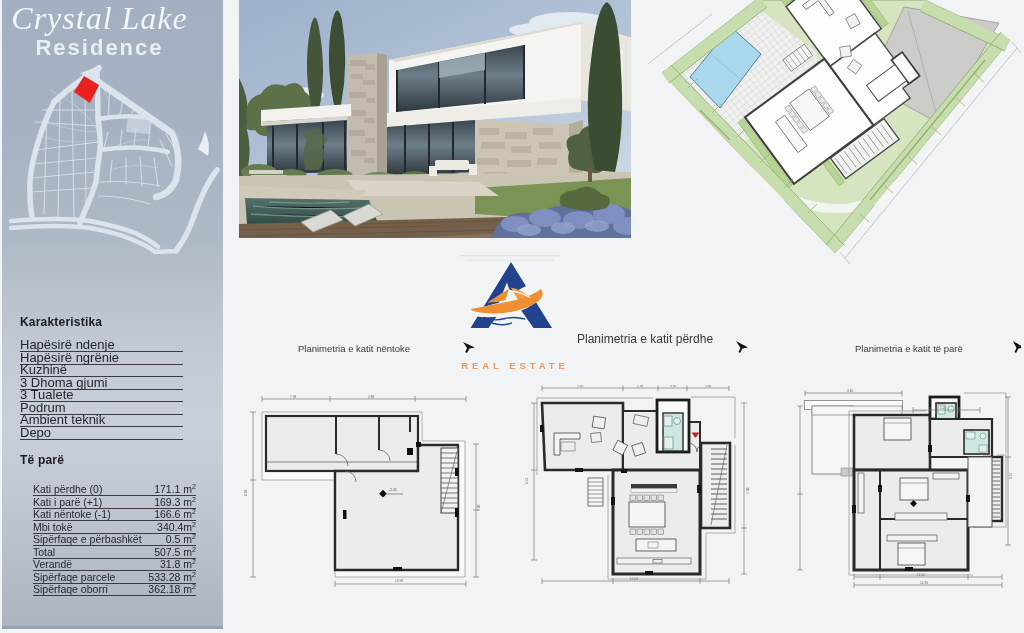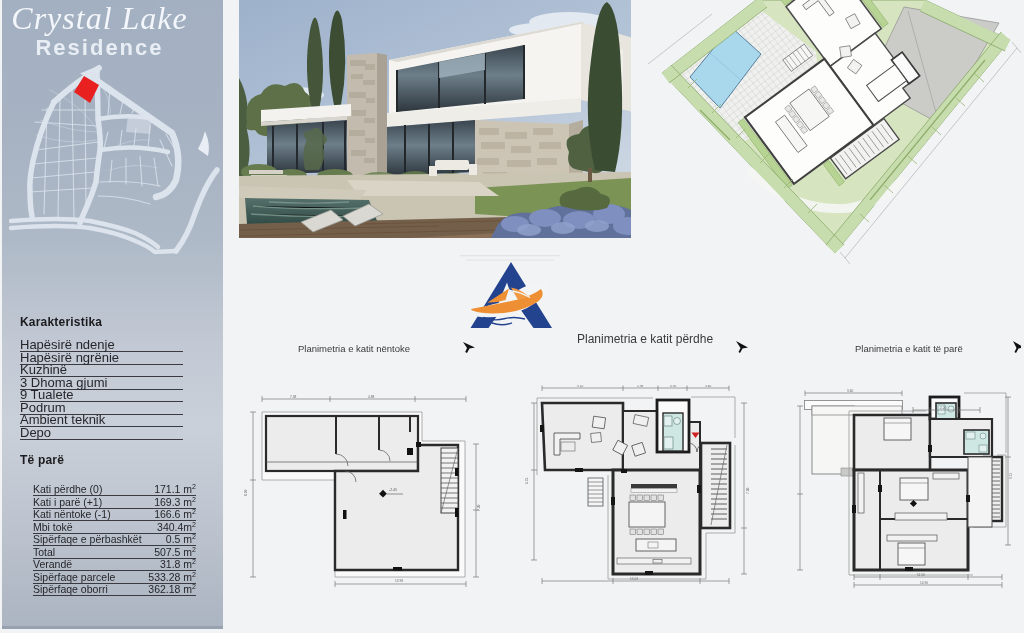--- a/index.html
+++ b/index.html
@@ -93,21 +93,21 @@
 
 <path d="M205 131 Q211 145 208 156 L198 149 Q203 140 205 131 Z" fill="#e9edf4"></path>
 </svg>
 
 <div class="abs sbh" style="left:20px;top:315px">Karakteristika</div>
 
 <div class="krow" style="top:339px">Hapësirë ndenje</div>
 <div class="krow" style="top:351.5px">Hapësirë ngrënie</div>
 <div class="krow" style="top:364px">Kuzhinë</div>
 <div class="krow" style="top:376.5px">3 Dhoma gjumi</div>
-<div class="krow" style="top:389px">9 Tualete</div>
+<div class="krow" style="top:389px">3 Tualete</div>
 <div class="krow" style="top:401.5px">Podrum</div>
 <div class="krow" style="top:414px">Ambient teknik</div>
 <div class="krow" style="top:426.5px">Depo</div>
 
 <div class="abs sbh" style="left:20px;top:453px">Të parë</div>
 
 <div class="drow" style="top:483px">Kati përdhe (0)<span class="dval">171.1 m<span class="sup">2</span></span></div>
 <div class="drow" style="top:495.5px">Kati i parë (+1)<span class="dval">169.3 m<span class="sup">2</span></span></div>
 <div class="drow" style="top:508px">Kati nëntoke (-1)<span class="dval">166.6 m<span class="sup">2</span></span></div>
 <div class="drow" style="top:520.5px">Mbi tokë<span class="dval">340.4m<span class="sup">2</span></span></div>
@@ -424,20 +424,21 @@
 <path d="M71 35.5 Q81 37.5 89 44.5 L78 48 Z" fill="#f0993f"></path>
 <path d="M69.5 38.5 Q80 39.8 90 45.5" stroke="#f3f4f5" stroke-width="1.3" fill="none"></path>
 
 <g stroke="#23438f" stroke-width="1.4" fill="none">
 <path d="M43 65.5 Q54 69.5 64 66.8 Q74 64 85 67"></path>
 <path d="M52 71 Q62 74.5 72 70.8"></path>
 </g>
 </svg>
 
 
+<div class="abs" style="left:385px;top:360px;width:260px;text-align:center;font-size:9.5px;font-weight:bold;color:#e99a5c;letter-spacing:3.9px">REAL ESTATE</div>
 
 <div class="abs" style="left:298px;top:343px;font-size:9.5px;color:#3a3a3a">Planimetria e katit nëntoke</div>
 
 <div class="abs" style="left:577px;top:332px;font-size:12px;color:#3a3a3a">Planimetria e katit përdhe</div>
 
 <div class="abs" style="left:855px;top:343px;font-size:9.5px;color:#3a3a3a">Planimetria e katit të parë</div>
 
 <svg class="abs" style="left:735px;top:339px" width="16" height="15" viewBox="0 0 16 15">
 <path d="M1 2 L13 8.5 L7.5 9.5 L5 14 L3.5 13 L5.5 9 Z" fill="#111"></path>
 </svg>

